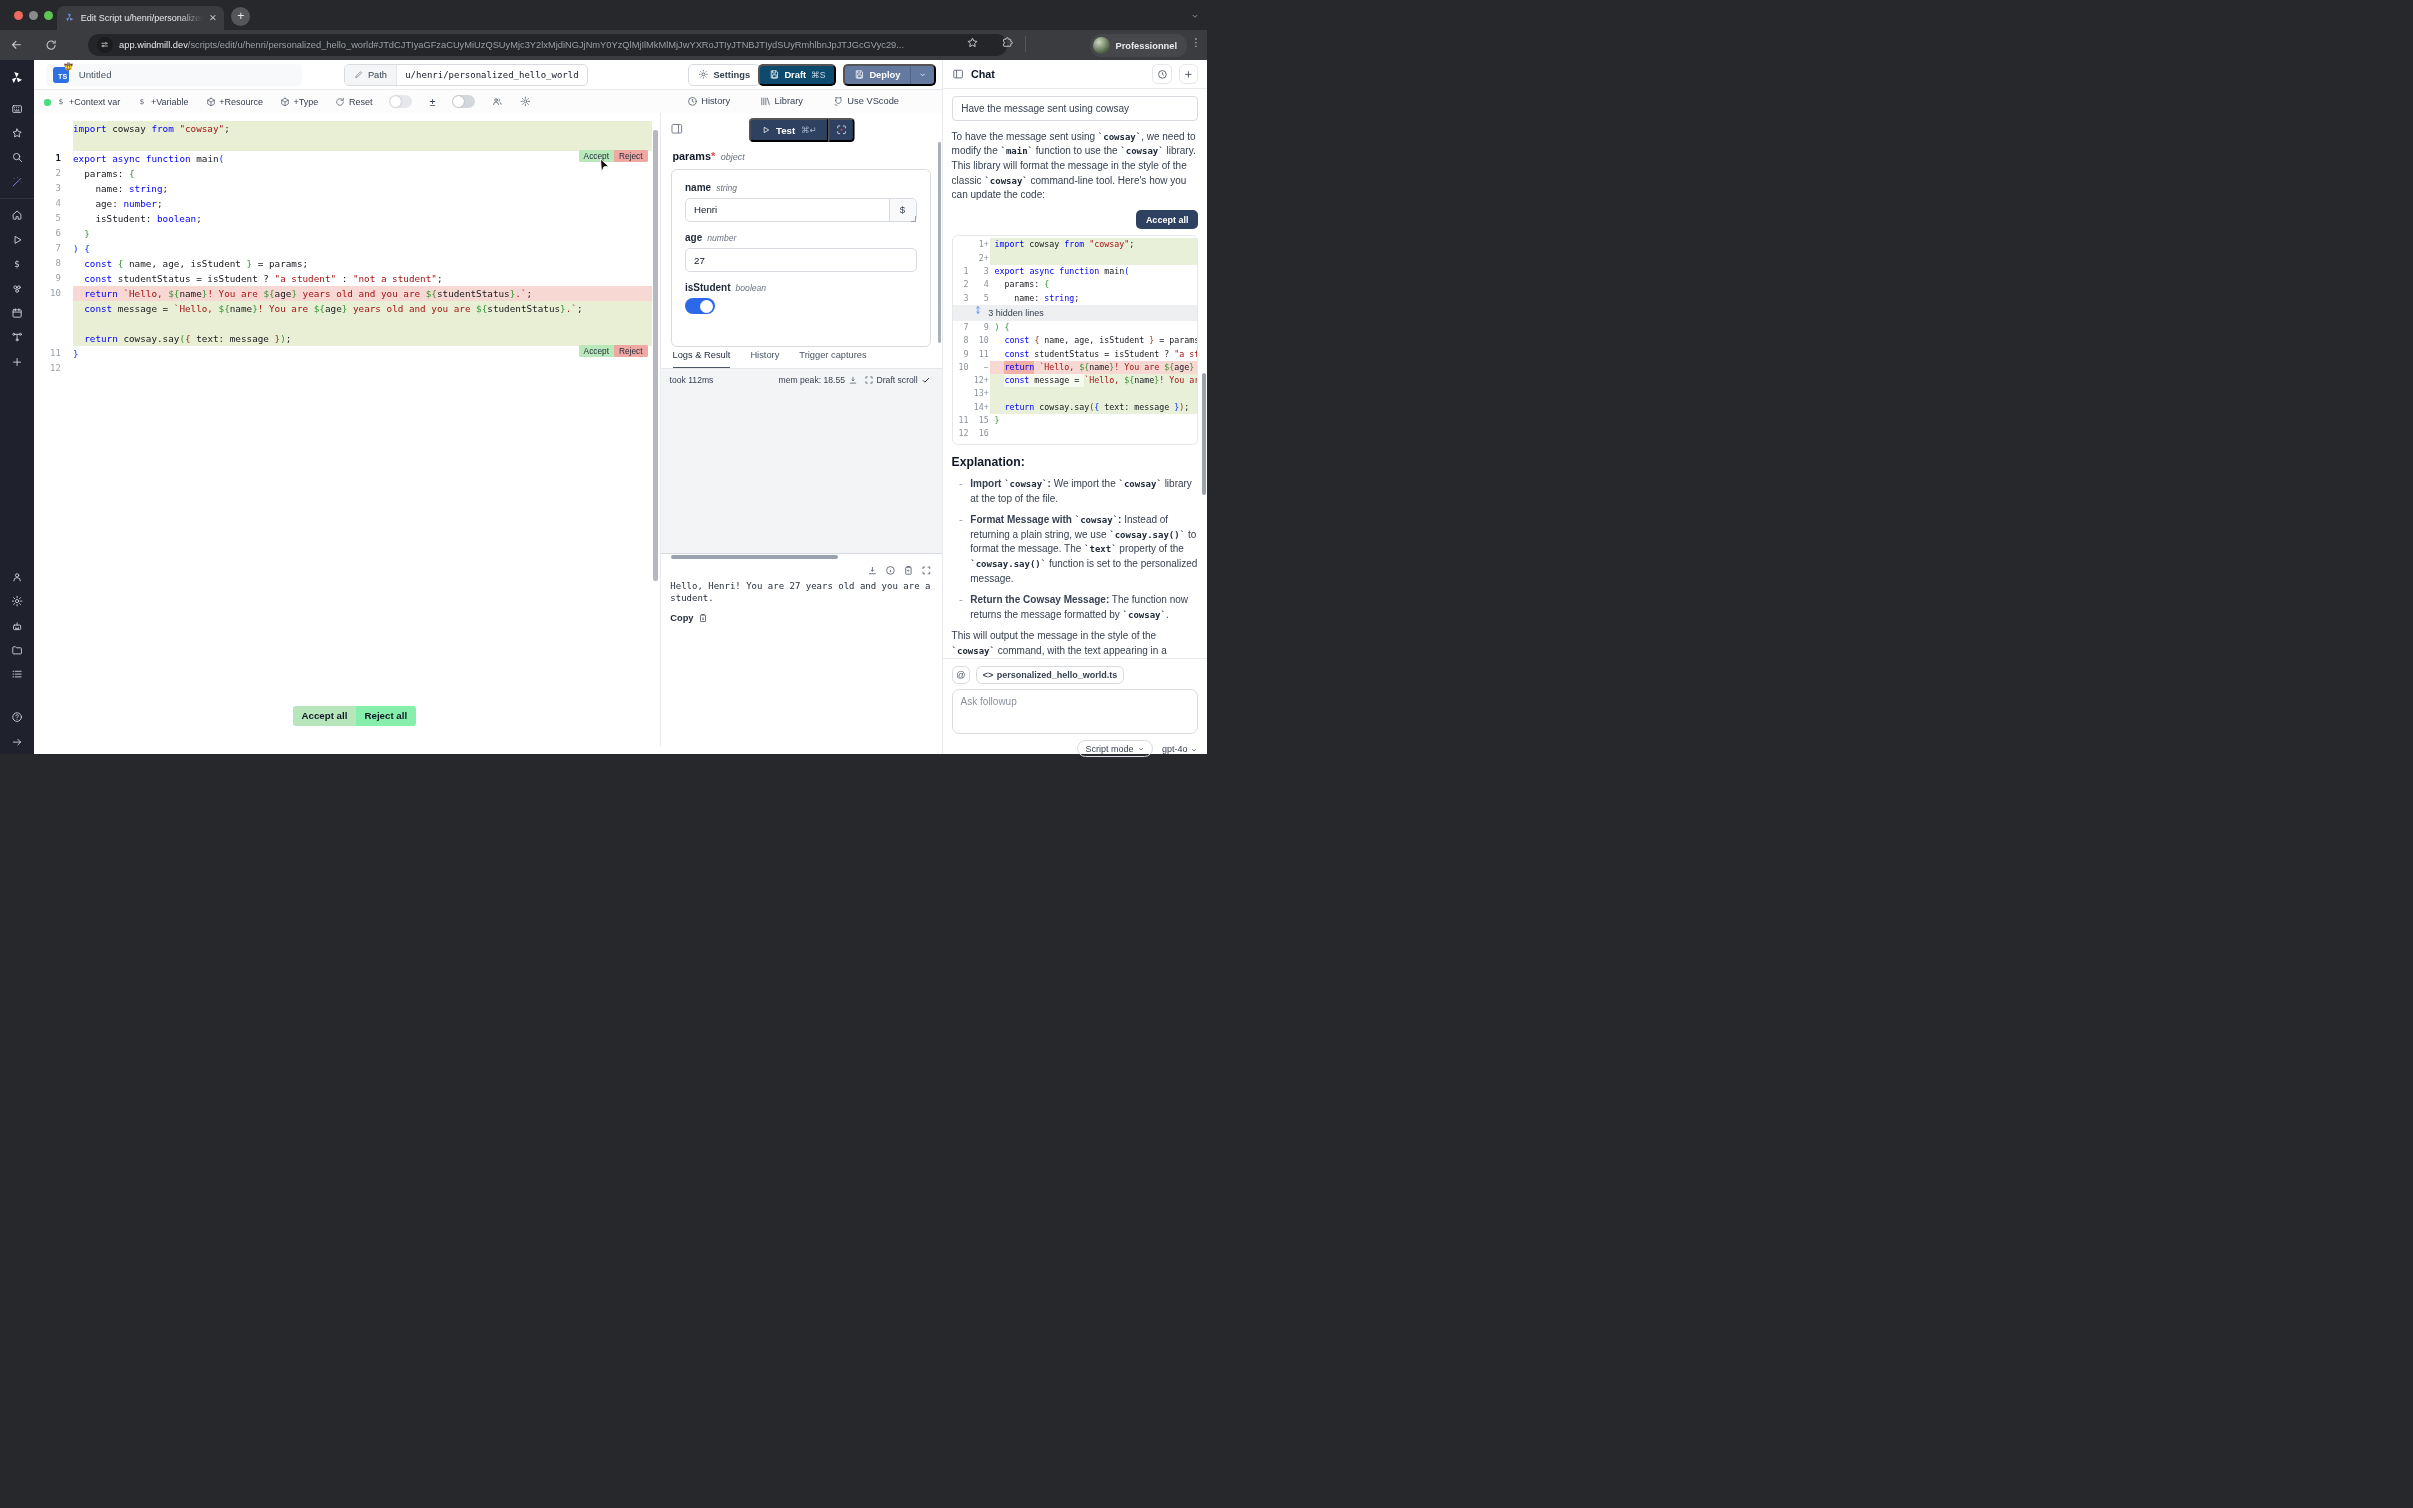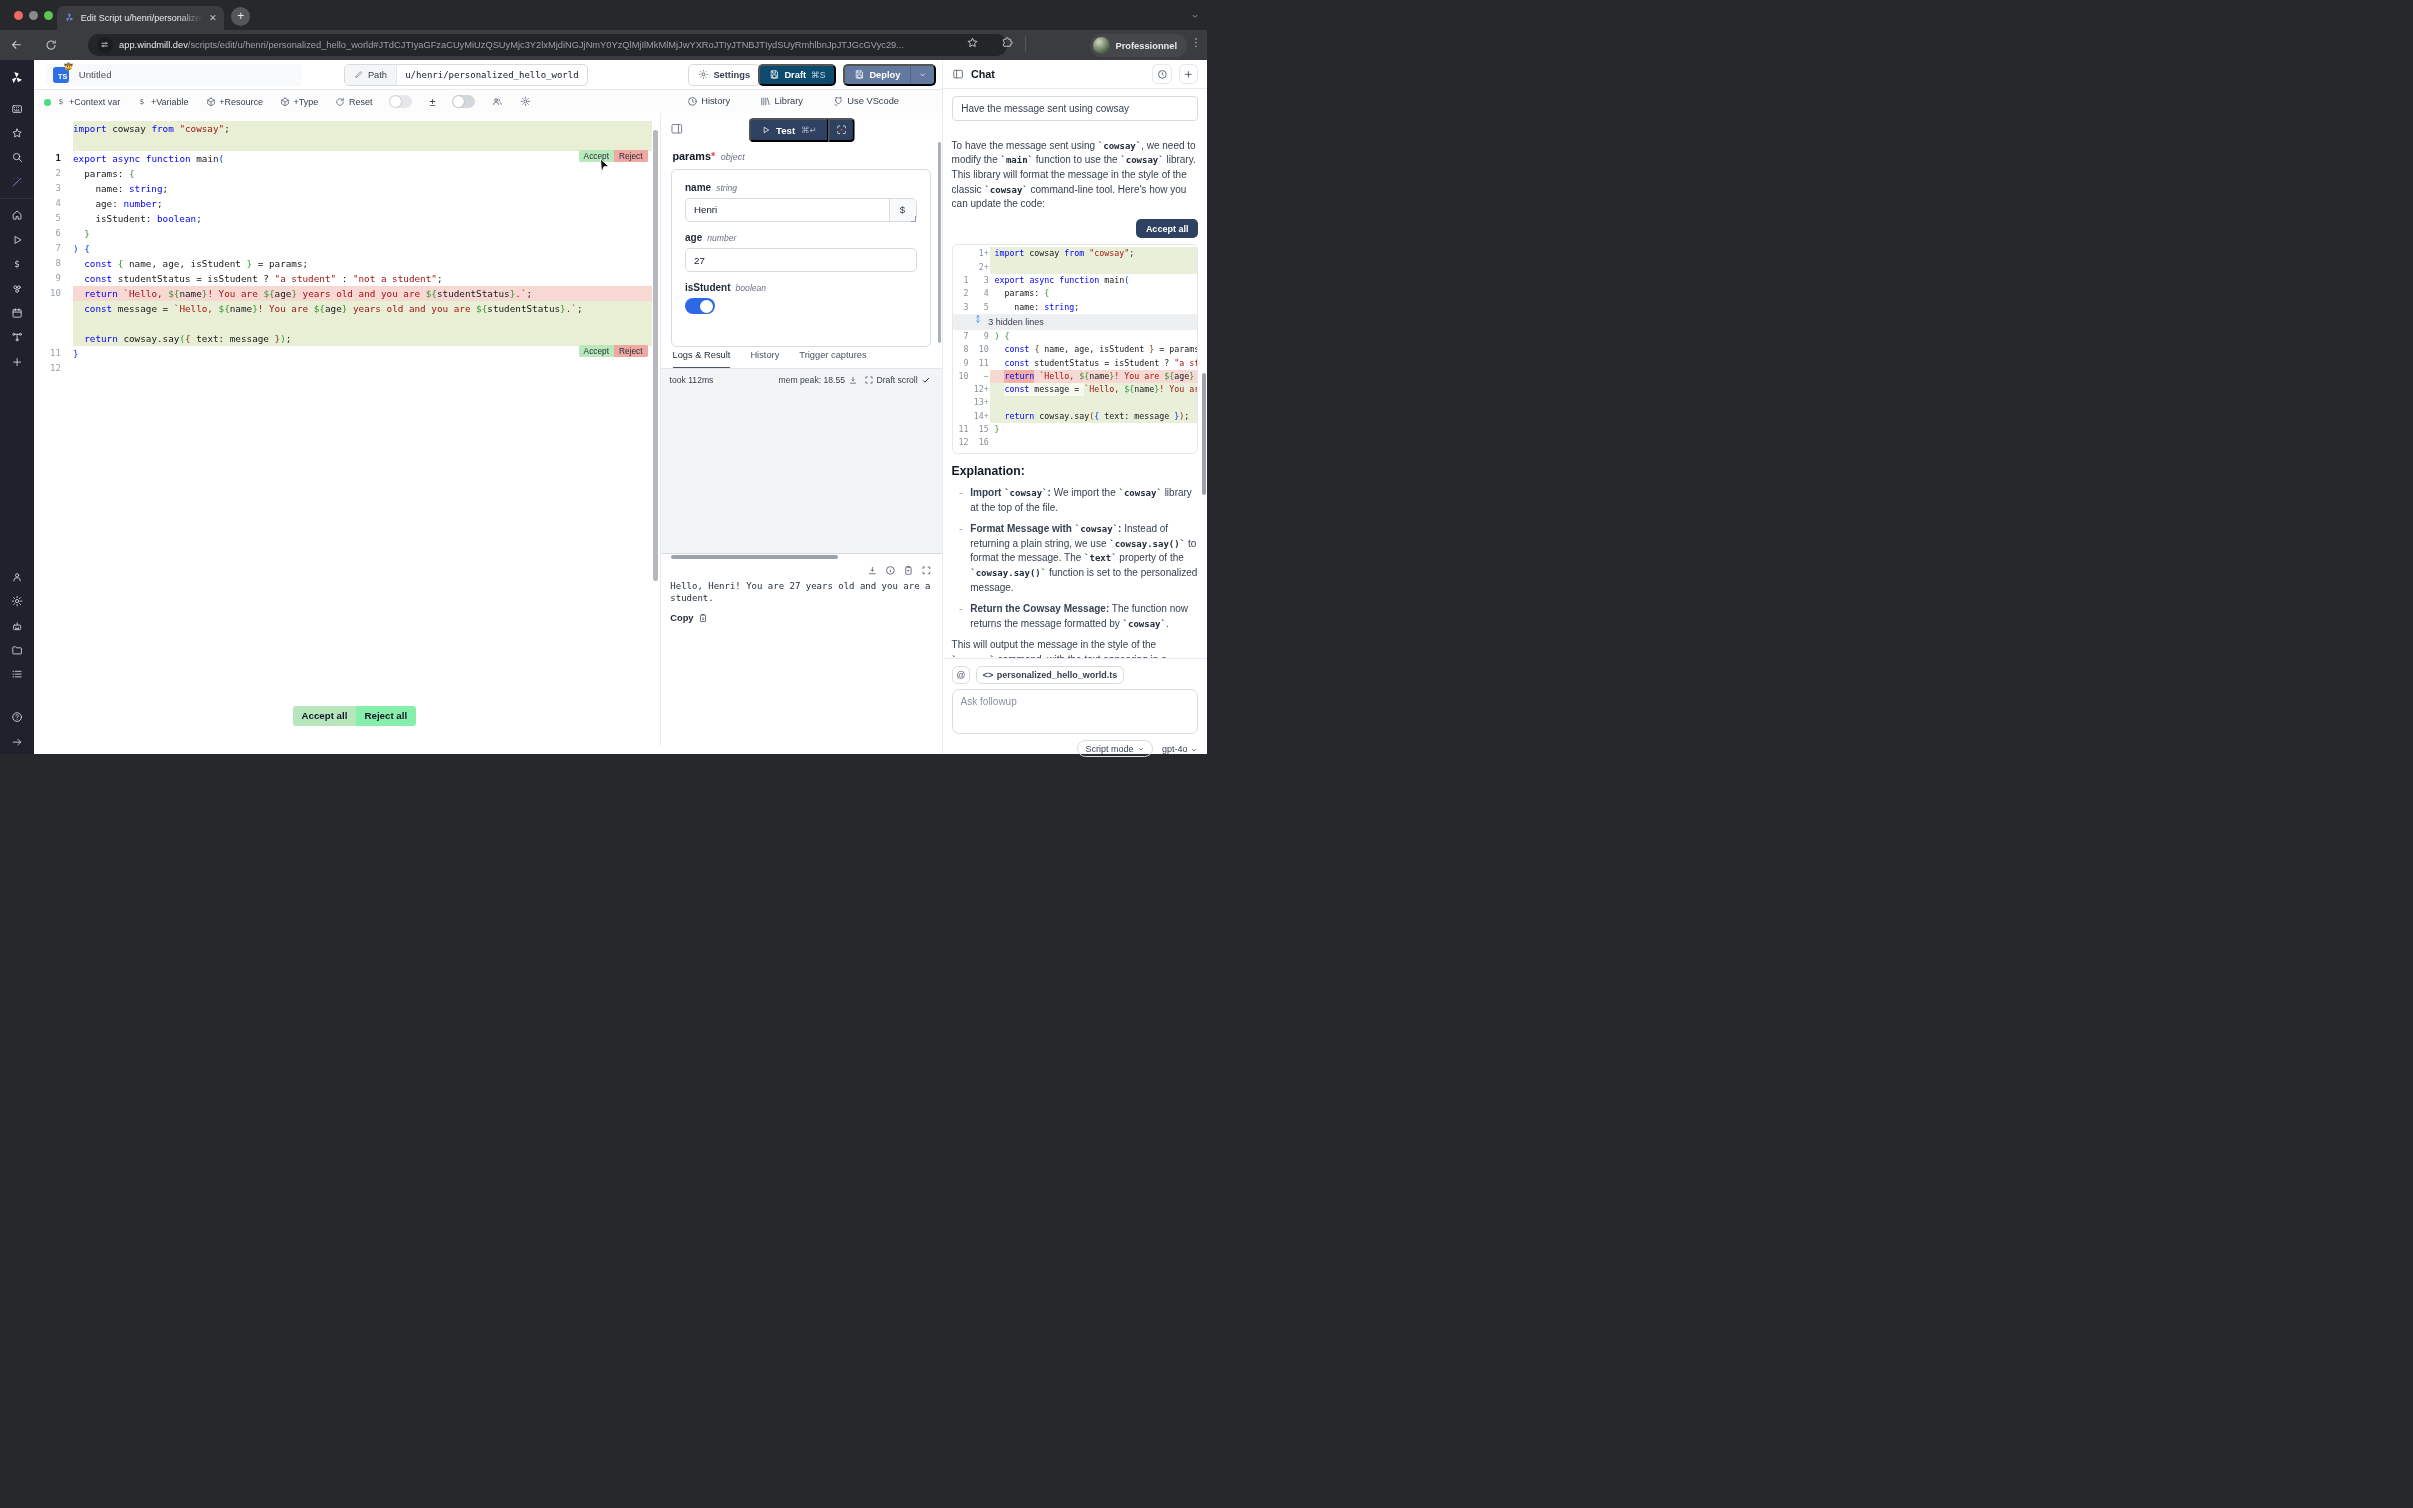--- a/index.html
+++ b/index.html
@@ -122,21 +122,21 @@
   #copyrow svg{width:10px;height:10px;color:#374151}
   #rp-scroll{position:absolute;right:0.7px;top:29px;width:2.9px;height:201px;background:#aab1ba;border-radius:1.4px}
 
   
   #chat{position:absolute;top:60px;left:942px;right:0;bottom:0;background:#fff;border-left:0.7px solid #e9ebee}
   #chat-head{position:absolute;top:0;left:0;right:0;height:29px;border-bottom:0.7px solid #e9ebee;display:flex;align-items:center;padding:0 8.6px;gap:7.2px}
   #chat-head .t{font-size:10.8px;font-weight:700;color:#111827;flex:1}
   .chbtn{width:19.4px;height:19.4px;border:0.7px solid #e5e7eb;border-radius:5.7px;display:flex;align-items:center;justify-content:center;color:#374151}
   .chbtn svg{width:10.8px;height:10.8px}
   #chat-scroll{position:absolute;top:29px;left:0;right:0;bottom:96px;overflow:hidden;padding:7.2px 8.6px 0}
-  #prompt{border:0.7px solid #d7dbe0;border-radius:4px;height:24.4px;display:flex;align-items:center;padding:0 8.6px;font-size:10px;color:#374151;margin-bottom:18px}
+  #prompt{border:0.7px solid #d7dbe0;border-radius:4px;height:24.4px;display:flex;align-items:center;padding:0 8.6px;font-size:10px;color:#374151;margin-bottom:9px}
   .ptext{font-size:10px;line-height:14.7px;color:#374151}
   .ic{font-family:"DejaVu Sans Mono",monospace;font-weight:700;font-size:9px;color:#1f2937}
   #acceptall-row{display:flex;justify-content:flex-end;margin:7.2px 0 5.7px}
   #chat-acceptall{background:#2f4160;color:#fff;font-size:9px;font-weight:700;border:none;border-radius:5px;padding:4.3px 10px;cursor:pointer}
   #diffcard{border:0.7px solid #e5e7eb;border-radius:5.7px;overflow:hidden;margin-bottom:10px;padding:2.9px 0}
   .dr{display:flex;height:13.3px;line-height:13.3px;font-family:"DejaVu Sans Mono",monospace;font-size:8.3px;color:#16181d;position:relative}
   .dr .o{width:16px;flex:none;text-align:right;color:#8b929c}
   .dr .n{width:21.5px;flex:none;text-align:right;color:#8b929c;padding-right:1.4px}
   .dr .cd{flex:1;white-space:pre;overflow:hidden;position:relative;padding-left:4.3px}
   .dr.add .cd{background:#e9f0d9}

